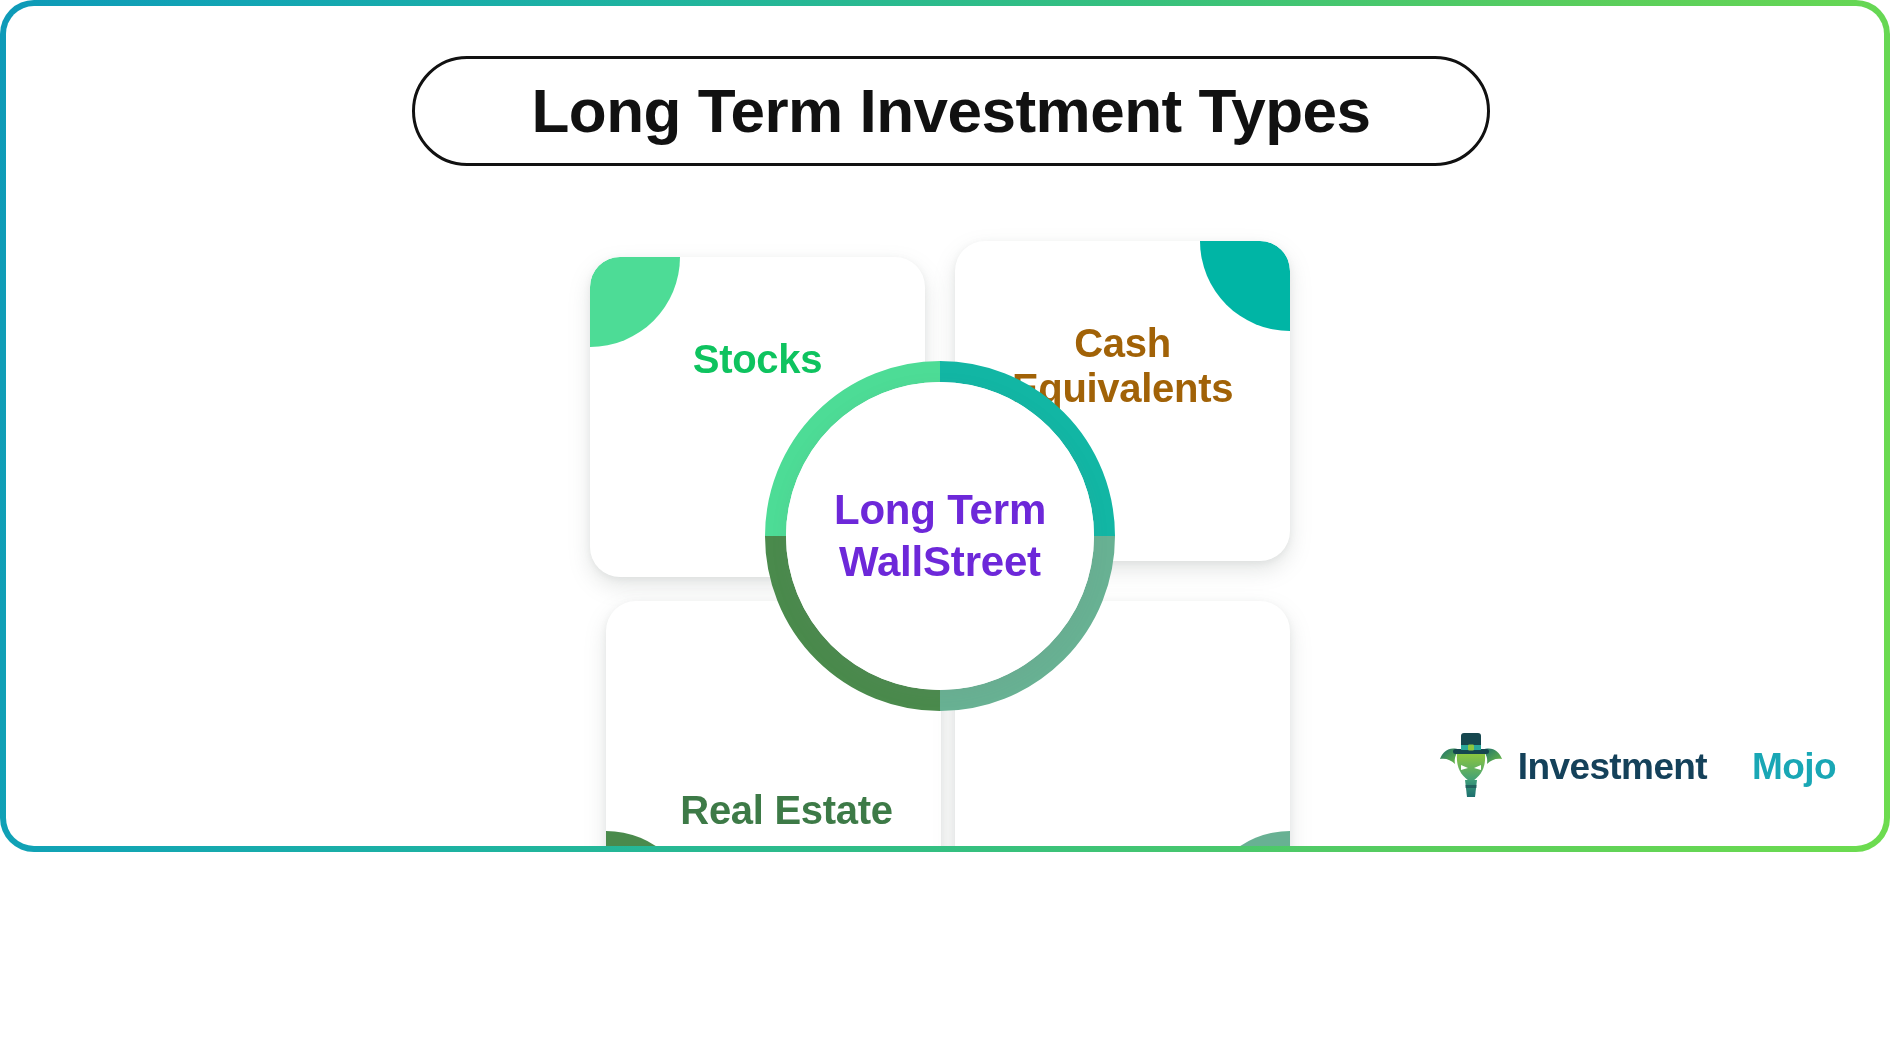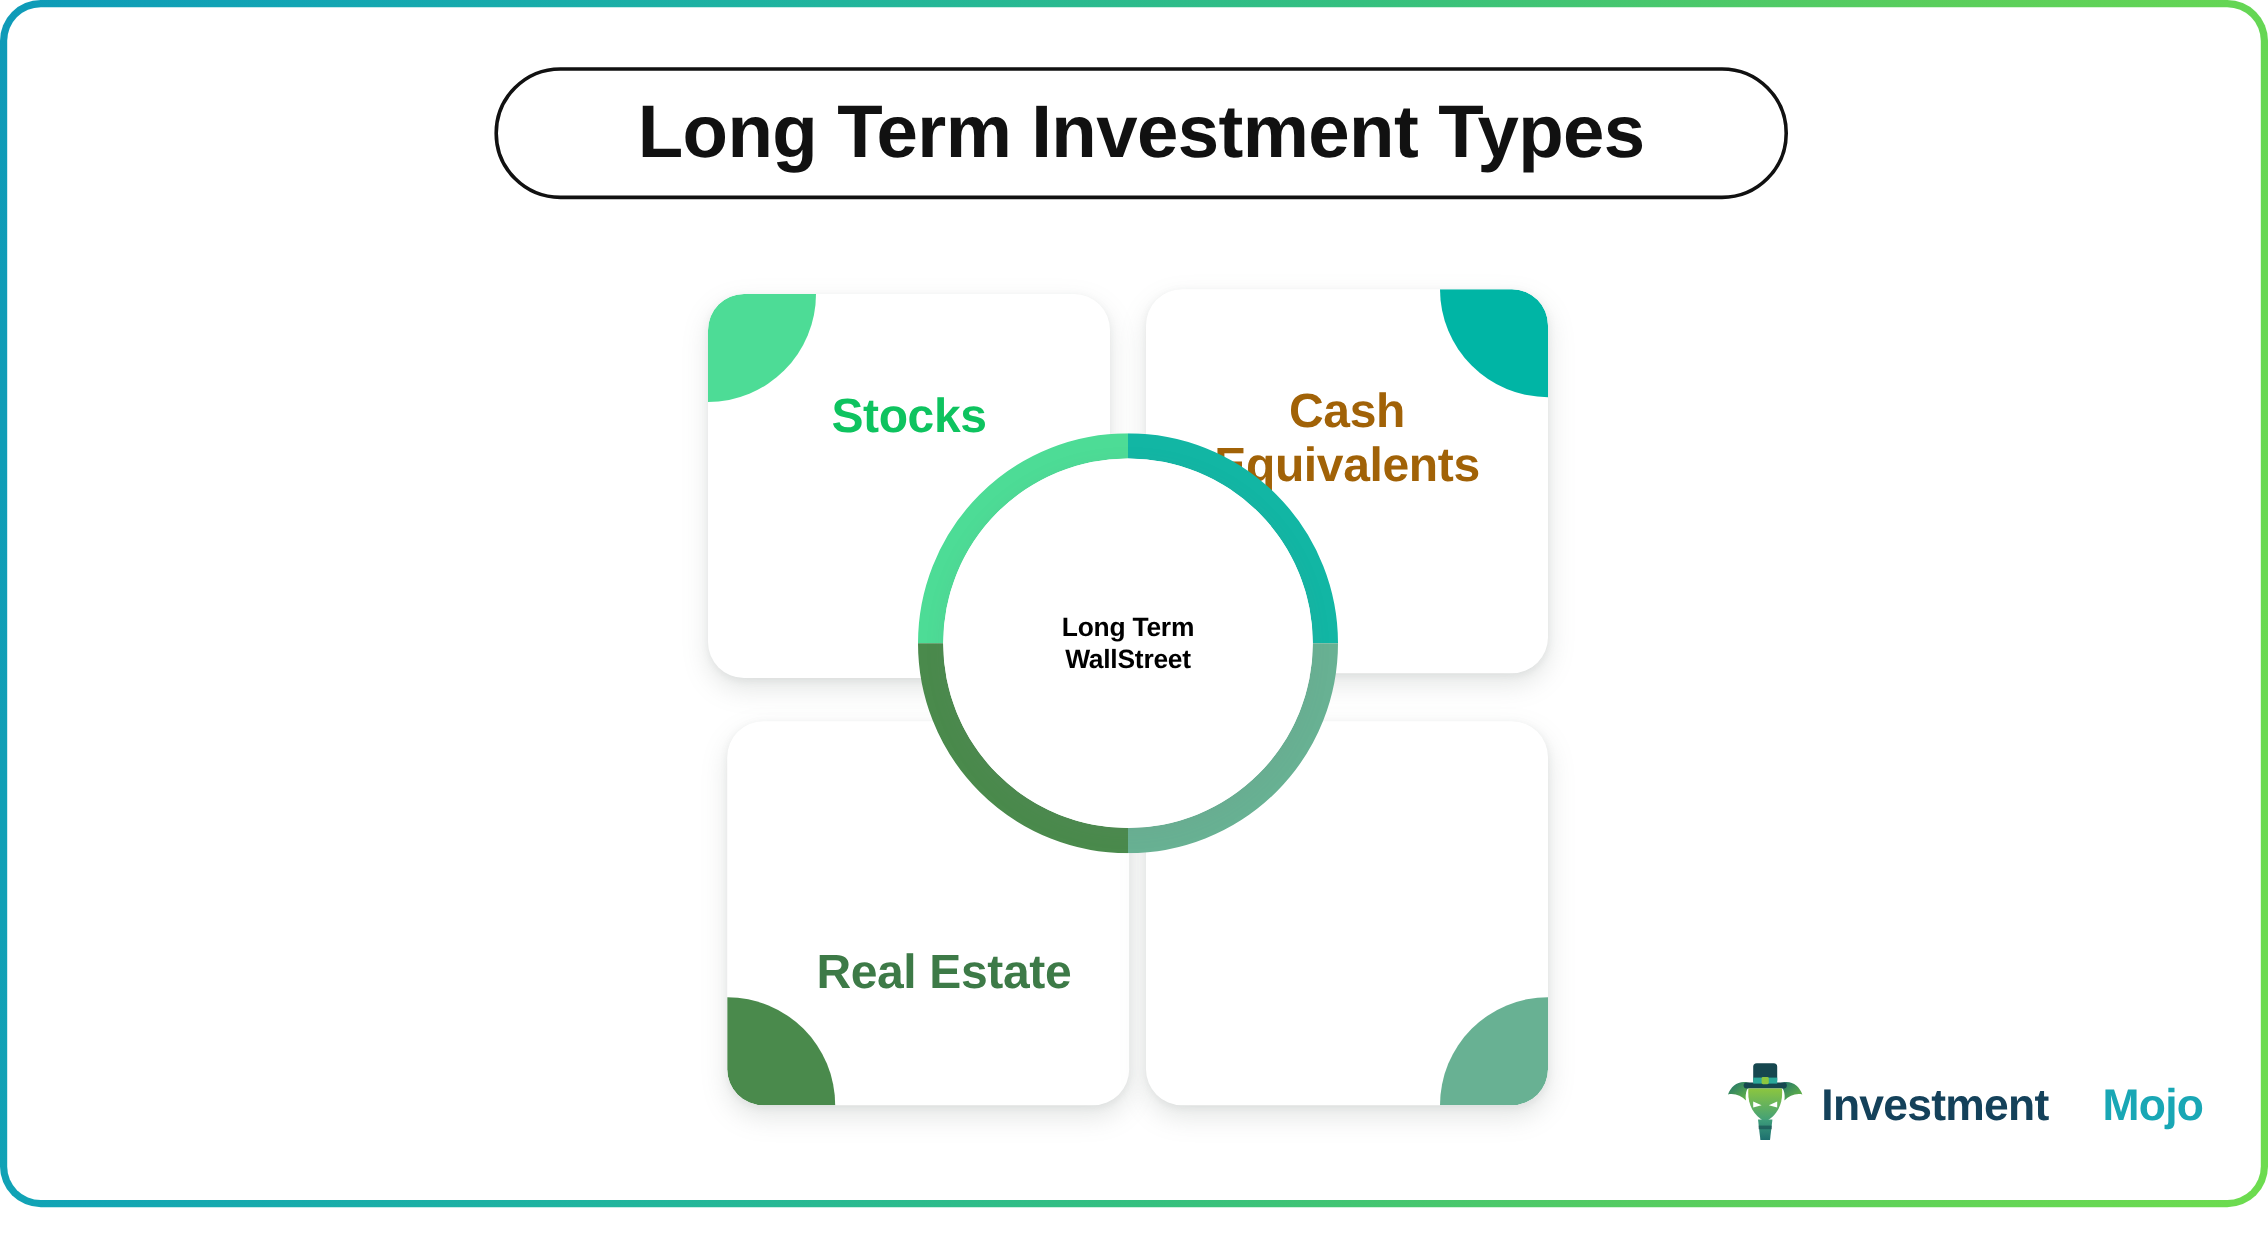--- a/index.html
+++ b/index.html
@@ -10,21 +10,21 @@
     height: 1050px;
     background: #ffffff;
     font-family: "Liberation Sans", sans-serif;
     overflow: hidden;
   }
 
   
   #infographic-frame {
     position: relative;
     width: 1890px;
-    height: 1006px;
+    height: 852px;
     padding: 6px;
     background: linear-gradient(100deg, #0e9ab8 0%, #12a5b4 12%, #1fb49f 32%, #35c07f 55%, #5ace5c 78%, #6ddc4f 100%);
     border-radius: 34px;
   }
 
   #infographic-canvas {
     position: relative;
     width: 100%;
     height: 100%;
     background: #ffffff;
@@ -70,21 +70,21 @@
     height: 320px;
     background: #ffffff;
     border-radius: 30px;
     box-shadow: 0 9px 22px rgba(120,130,125,0.20), 0 2px 6px rgba(120,130,125,0.10);
     overflow: hidden;
     display: flex;
     align-items: flex-start;
     justify-content: center;
   }
 
-  #card-stocks           { left: 0px;   top: 4px; justify-content: center; }
+  #card-stocks           { left: 0px;   top: 16px; justify-content: center; }
   #card-cash-equivalents { left: 365px; top: 0px; }
   #card-real-estate      { left: 16px;   top: 360px; padding-left: 26px; }
   #card-bonds            { left: 365px; top: 360px; }
 
   
   .corner-accent {
     position: absolute;
     width: 90px;
     height: 90px;
   }
@@ -162,23 +162,23 @@
     bottom: 21px;
     background: #ffffff;
     border-radius: 50%;
     display: flex;
     align-items: center;
     justify-content: center;
     box-shadow: 0 4px 16px rgba(120,130,125,0.10);
   }
   #hub-label {
     text-align: center;
-    font-size: 22px;
-    font-weight: 700;
-    color: #000000;
+    font-size: 42px;
+    font-weight: 700;
+    color: #6d28d9;
     line-height: 1.24;
     letter-spacing: -0.2px;
     width: 230px;
   }
 
   
   #logo-block {
     position: absolute;
     right: 48px;
     bottom: 42px;

